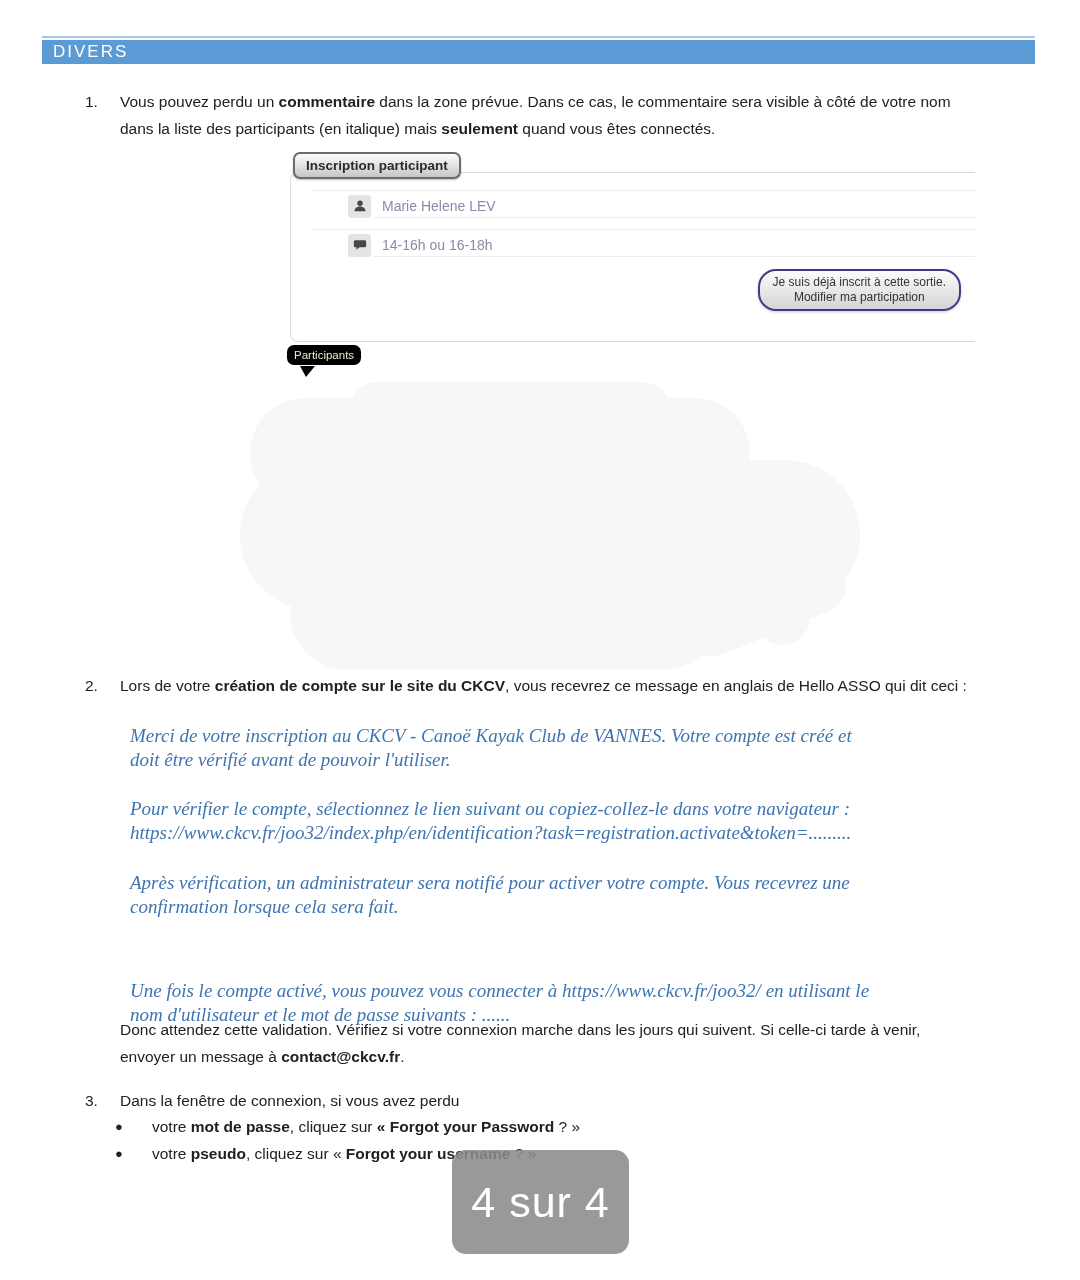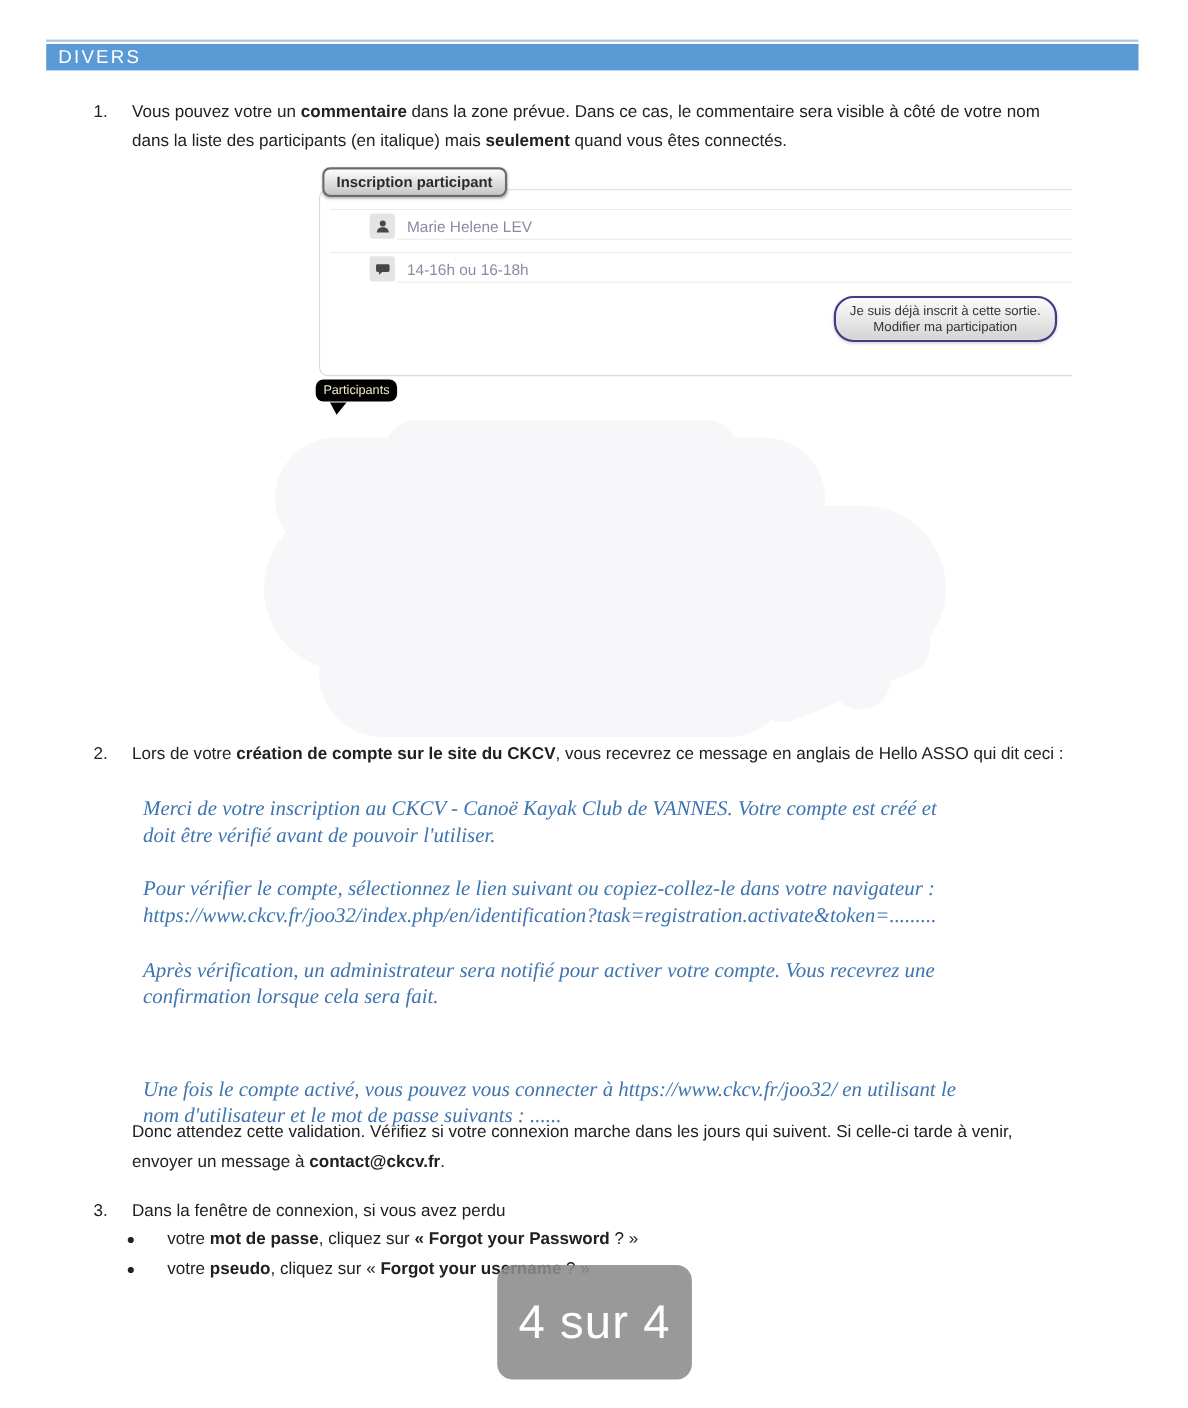--- a/index.html
+++ b/index.html
@@ -20,21 +20,21 @@
   #item2{left:85px;top:672px;width:950px;}
   #item3{left:85px;top:1087px;width:950px;}
 
   
   .shot{position:absolute;left:288px;top:150px;width:687px;height:210px;overflow:hidden;}
   .fieldset{position:absolute;left:2px;top:22px;width:700px;height:170px;
             border:1px solid #d9d9d9;border-radius:8px;background:#fff;box-sizing:border-box;}
   .legend{position:absolute;left:5px;top:2px;padding:4px 11px;
           background:linear-gradient(#fdfdfd,#c6c6c6);border:2px solid #6b6b6b;border-radius:7px;
           font-size:13.5px;font-weight:bold;color:#2b2b2b;box-shadow:0 1px 2px rgba(0,0,0,.25);z-index:2;}
-  .frow{position:absolute;left:12px;width:700px;display:flex;align-items:flex-start;
+  .frow{position:absolute;left:24px;width:700px;display:flex;align-items:center;
         border-top:1px solid #ececec;padding-top:3px;padding-left:36px;}
   .frow.r1{top:40px;}
   .frow.r2{top:79px;}
   .icon-box{width:23px;height:23px;background:#e4e4e4;border-radius:3px;flex:none;
             display:flex;align-items:center;justify-content:center;}
   .icon-box svg{width:14px;height:14px;fill:#474747;}
   .finput{flex:1;height:23px;margin-left:2px;border-bottom:1px solid #ececec;
           display:flex;align-items:center;padding-left:9px;
           font-size:14px;color:#8A8AA6;background:#fff;}
   .modify-btn{position:absolute;right:14px;top:119px;padding:4px 13px;text-align:center;
@@ -87,21 +87,21 @@
 
 <div class="page">
 
   <div class="header-line"></div>
   <div class="header-bar">
     <span>DIVERS</span>
   </div>
 
   <div class="num-item" id="item1">
     <span class="num">1.</span>
-    <span class="txt"><span>Vous pouvez votre un </span><b>commentaire</b><span> dans la zone prévue. Dans ce cas, le commentaire sera visible à côté de votre nom
+    <span class="txt"><span>Vous pouvez perdu un </span><b>commentaire</b><span> dans la zone prévue. Dans ce cas, le commentaire sera visible à côté de votre nom
 dans la liste des participants (en italique) mais </span><b>seulement</b><span> quand vous êtes connectés.</span></span>
   </div>
 
   <div class="shot">
     <div class="fieldset"></div>
     <div class="legend">Inscription participant</div>
 
     <div class="frow r1">
       <div class="icon-box">
         <svg viewBox="0 0 16 16">

